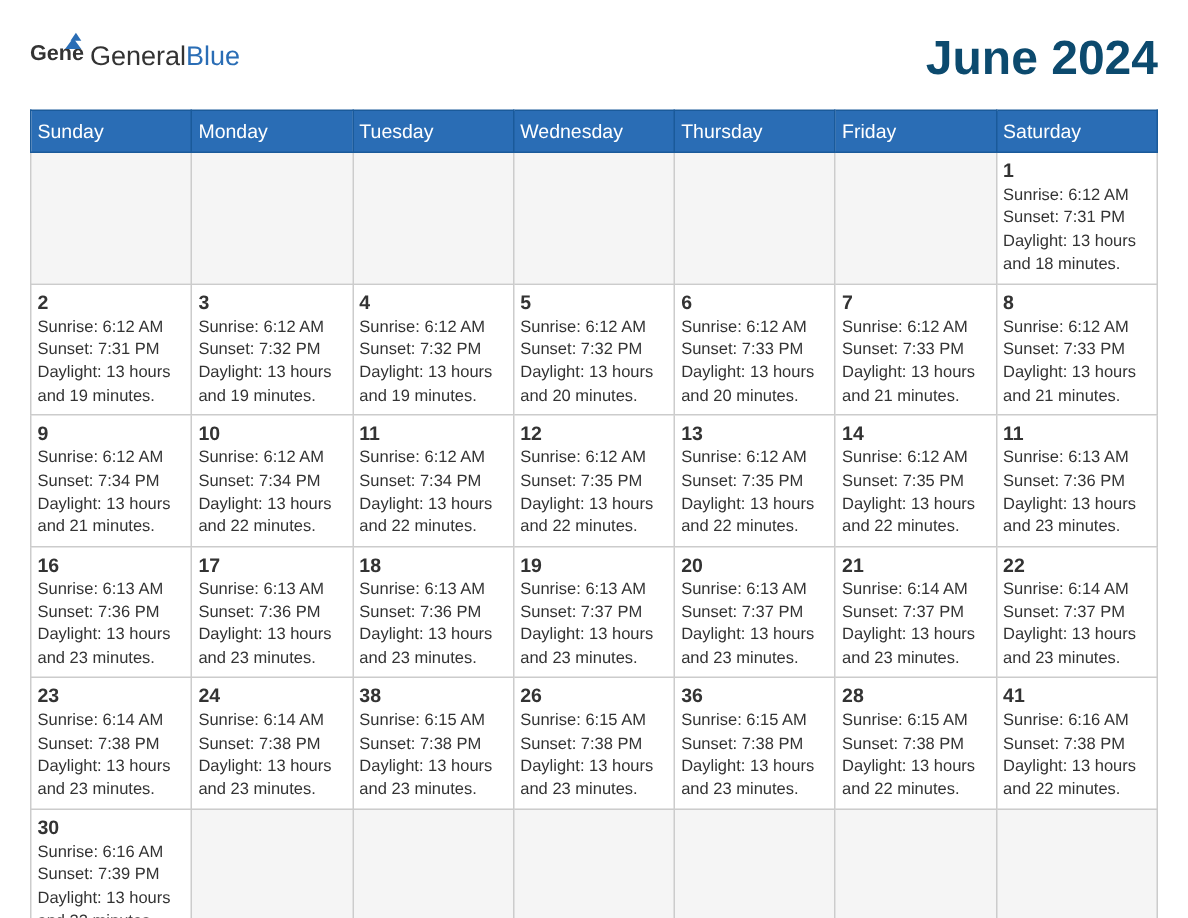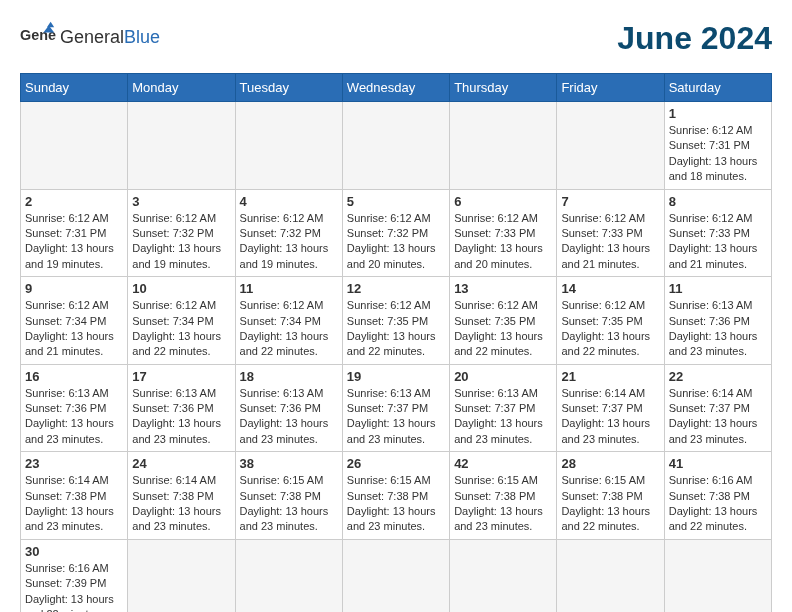--- a/index.html
+++ b/index.html
@@ -276,21 +276,21 @@
 Sunset: 7:38 PM
 Daylight: 13 hours and 23 minutes.</div>
         </td>
         <td>
           <div class="day-num">26</div>
           <div class="day-info" style="white-space: pre-line;">Sunrise: 6:15 AM
 Sunset: 7:38 PM
 Daylight: 13 hours and 23 minutes.</div>
         </td>
         <td>
-          <div class="day-num">42</div>
+          <div class="day-num">36</div>
           <div class="day-info" style="white-space: pre-line;">Sunrise: 6:15 AM
 Sunset: 7:38 PM
 Daylight: 13 hours and 23 minutes.</div>
         </td>
         <td>
           <div class="day-num">28</div>
           <div class="day-info" style="white-space: pre-line;">Sunrise: 6:15 AM
 Sunset: 7:38 PM
 Daylight: 13 hours and 22 minutes.</div>
         </td>

